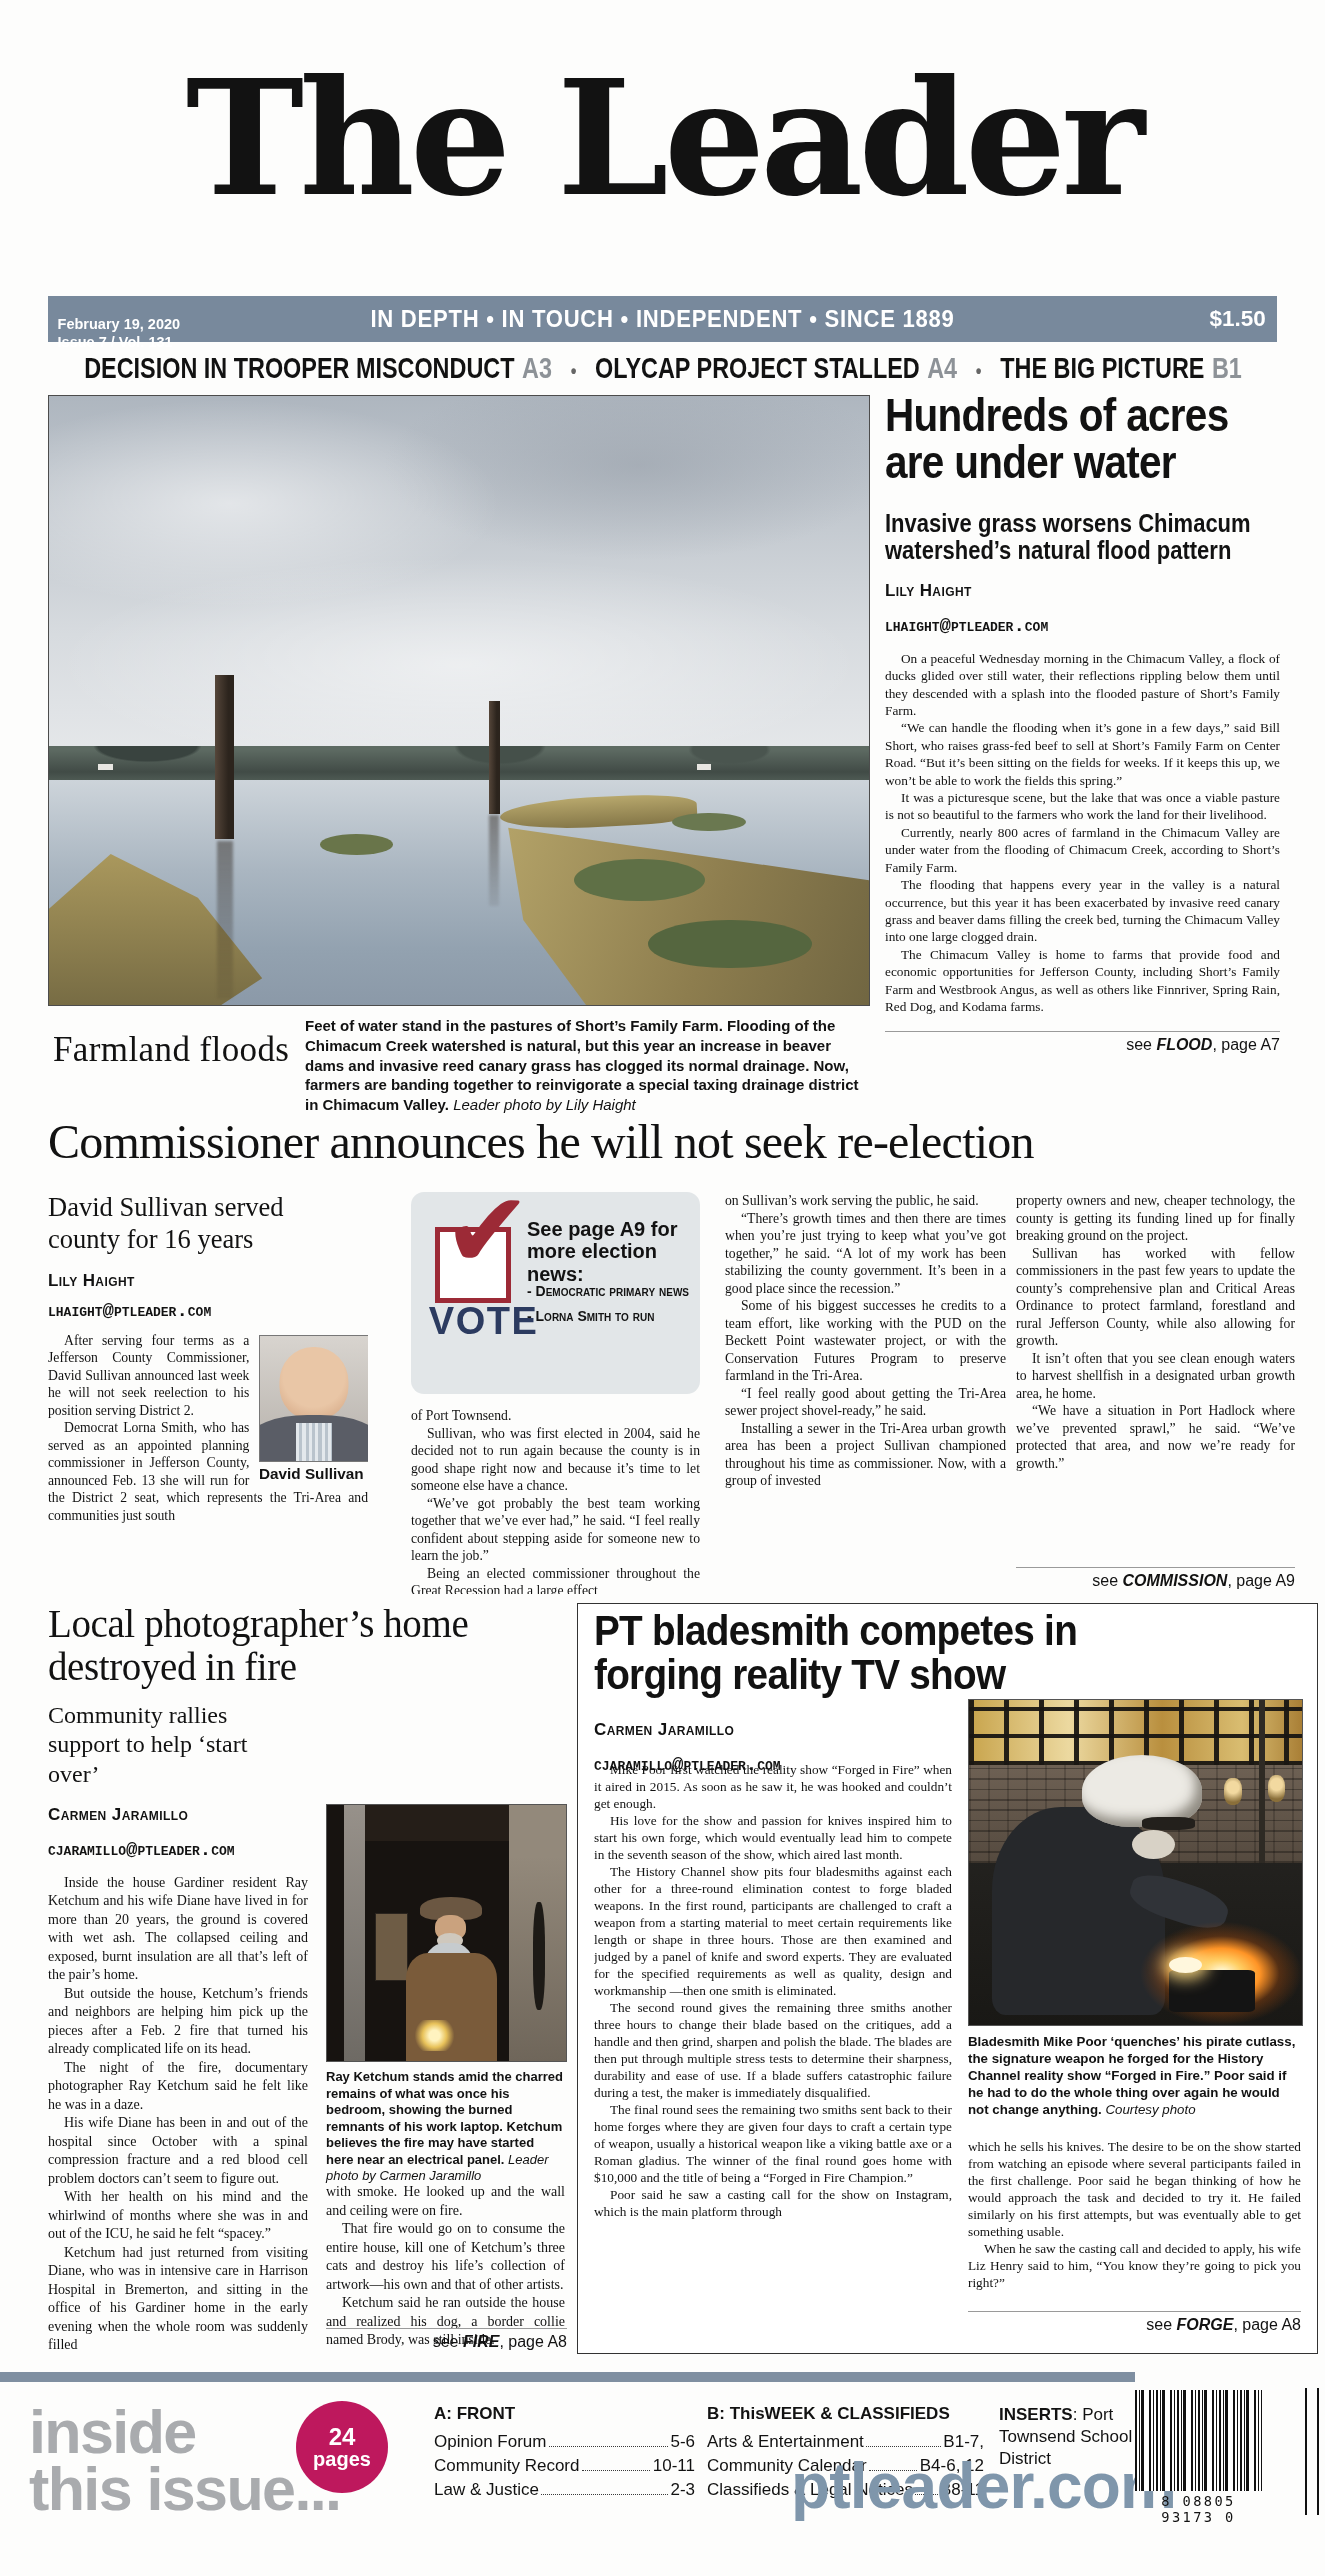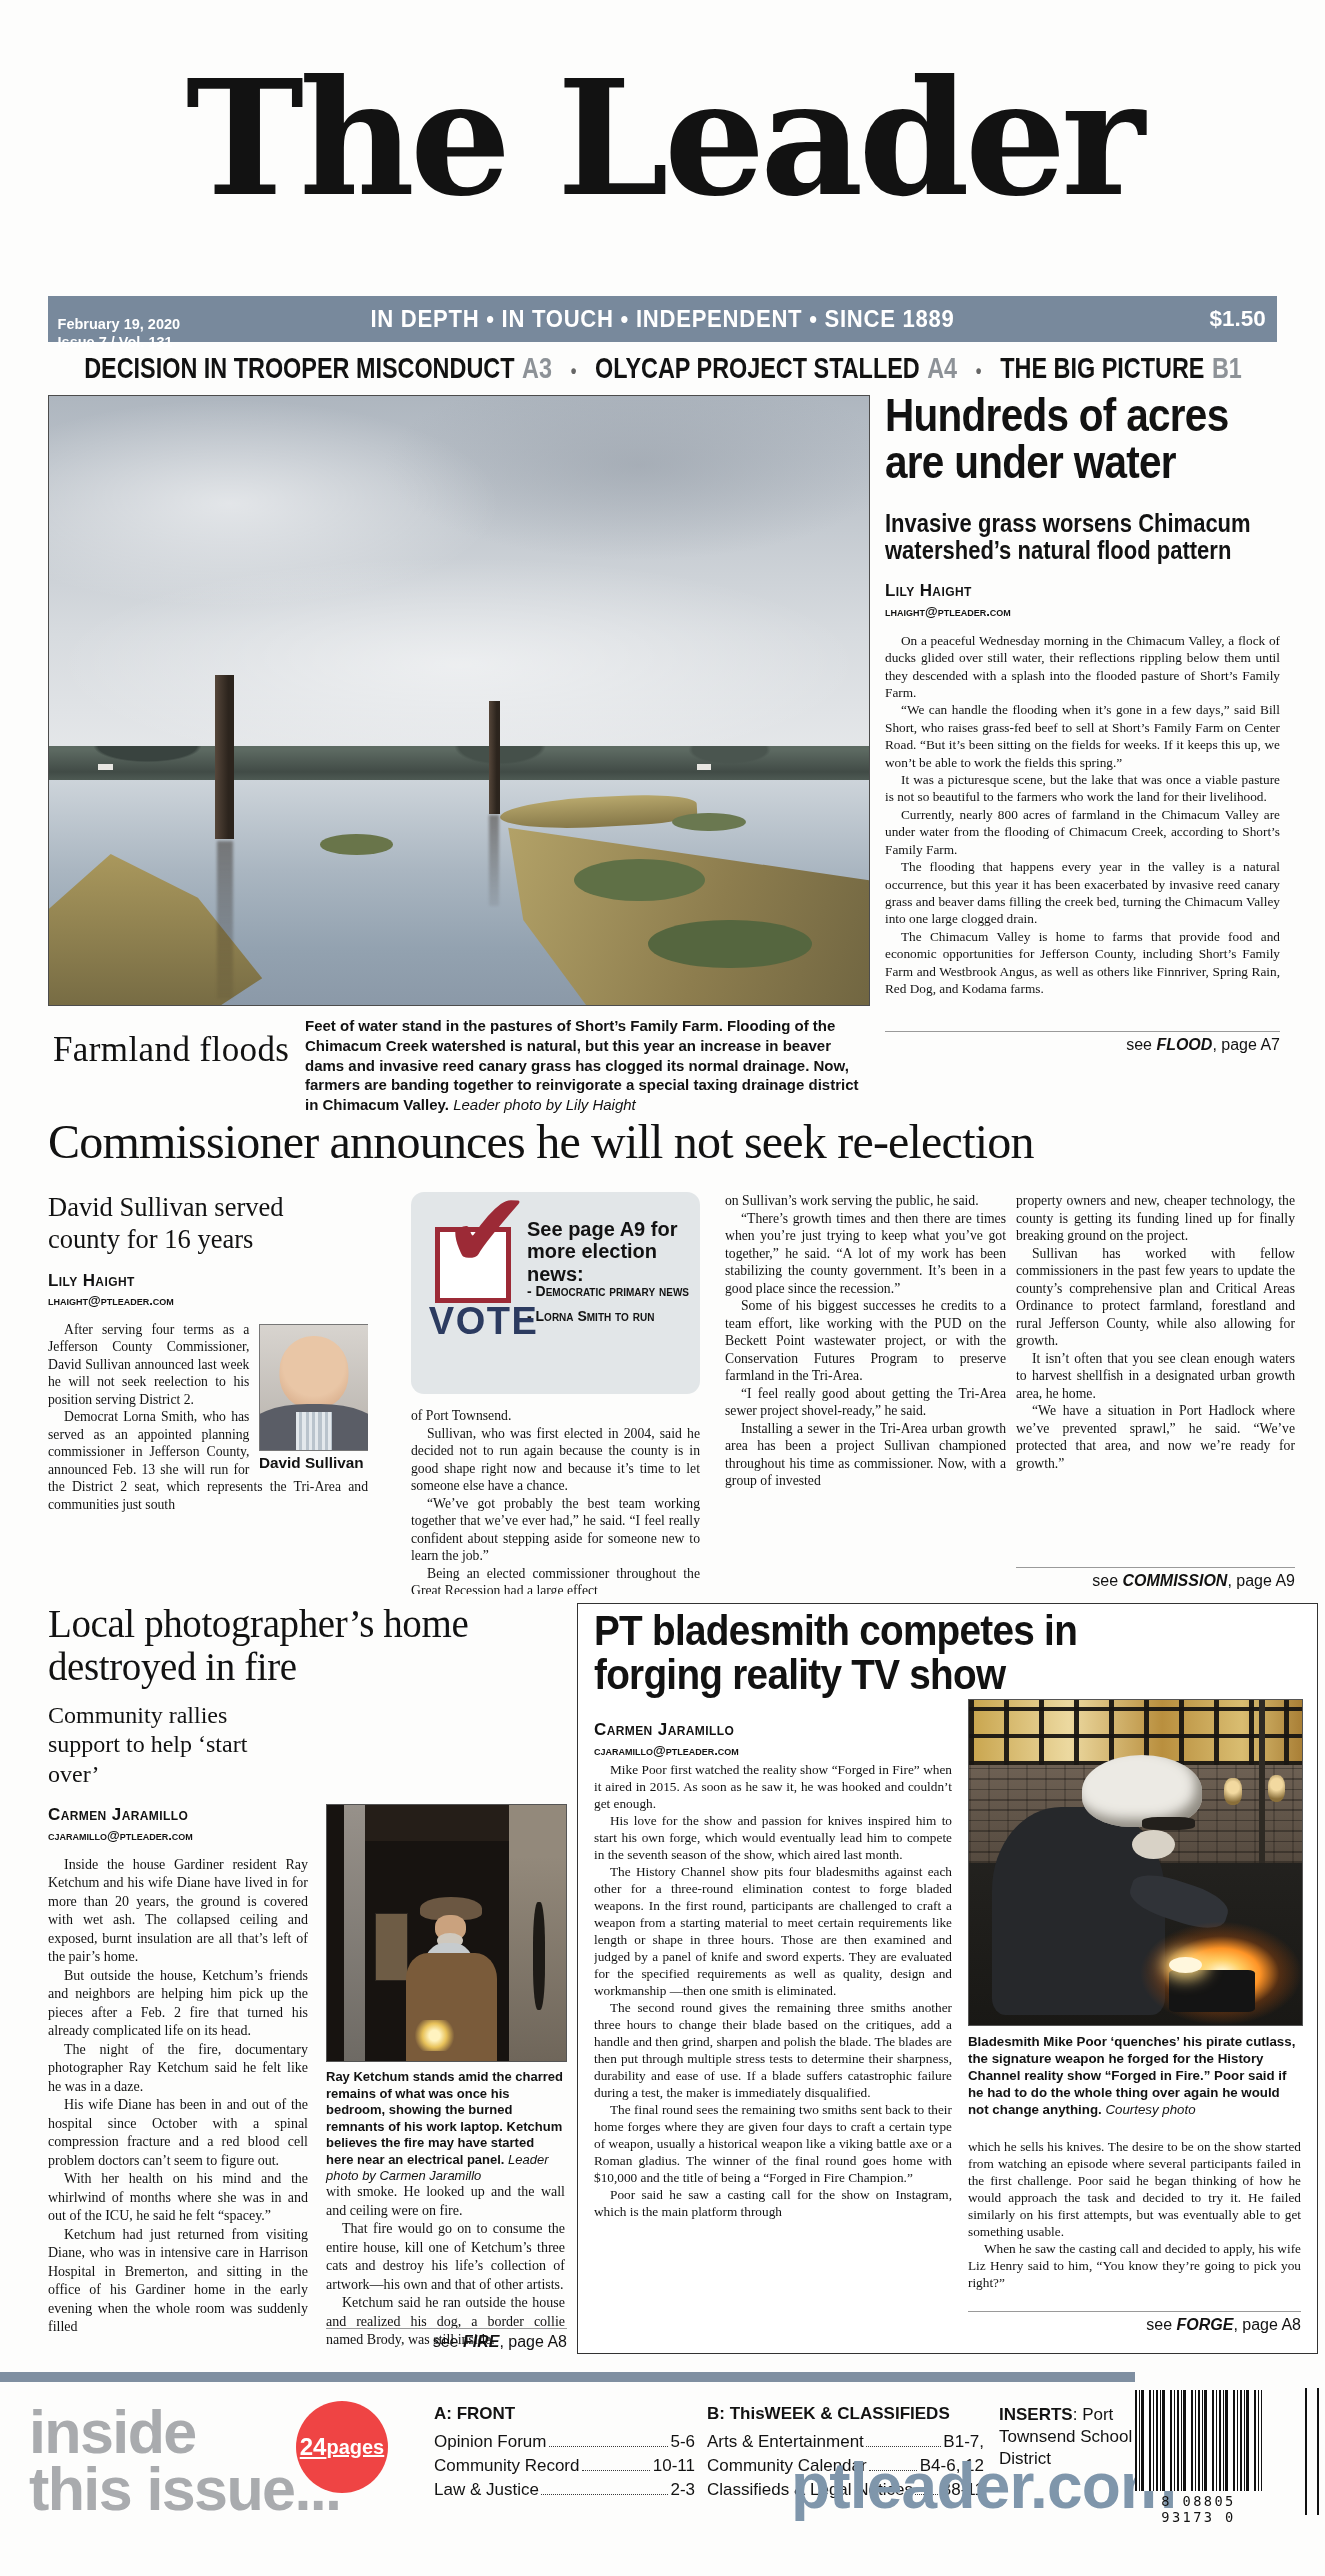--- a/index.html
+++ b/index.html
@@ -63,21 +63,21 @@
   .lp-refl2{left:53.7%;top:68.8%;width:1.2%;height:15%;}
 
   
   .flood-col{position:absolute;left:885px;top:392px;width:395px;height:662px;}
   .flood-headline{font-family:"Liberation Sans",sans-serif;font-weight:700;font-size:46px;line-height:1.02;
     letter-spacing:-0.8px;transform:scaleX(.88);transform-origin:left top;white-space:nowrap;}
   .flood-subhead{margin-top:24px;font-family:"Liberation Sans",sans-serif;font-weight:700;font-size:25px;
     line-height:1.1;transform:scaleX(.88);transform-origin:left top;width:113%;}
   .byline{margin-top:16px;font-family:"Liberation Sans",sans-serif;}
   .byline-name{font-weight:700;font-size:17px;font-variant:small-caps;letter-spacing:0.4px;}
-  .byline-email{font-weight:700;font-size:13px;font-variant:small-caps;margin-top:3px;}
+  .byline-email{font-weight:700;font-size:19px;font-variant:small-caps;margin-top:14px;font-family:Liberation Mono, monospace;}
   .newsbody{text-align:justify;}
   .newsbody p{margin:0;text-indent:16px;}
   .newsbody p.cont{text-indent:0;}
   .flood-body{margin-top:13px;font-size:13.3px;line-height:17.4px;}
   .jump{position:absolute;bottom:0;left:0;right:0;border-top:0.8px solid #9a9a9a;padding-top:4px;
     text-align:right;font-family:"Liberation Sans",sans-serif;font-size:16px;}
   .jump-word{font-weight:700;font-style:italic;}
 
   
   .photo-label{position:absolute;left:53px;top:1030px;font-size:35px;letter-spacing:0.4px;}
@@ -188,23 +188,23 @@
     font-size:13.3px;font-weight:700;line-height:1.28;}
   .forge-col2{position:absolute;left:390px;top:534px;width:333px;height:196px;overflow:hidden;
     font-size:13.3px;line-height:17px;}
   .forge-jumpwrap{position:absolute;left:390px;top:701px;width:333px;height:29px;}
   .forge-jumpwrap .jump{bottom:0;}
 
   
   .footer-rule{position:absolute;left:0;top:2372px;width:1135px;height:10.4px;background:#7f8fa1;}
   .inside{position:absolute;left:29px;top:2404px;font-family:"Liberation Sans",sans-serif;font-weight:700;
     font-size:61px;line-height:.93;color:#a9abae;letter-spacing:-1.6px;}
-  .badge{position:absolute;left:296px;top:2401px;width:92px;height:92px;border-radius:50%;background:#ef4444;
-    color:#fff;display:flex;flex-direction:row;align-items:center;justify-content:center;
-    font-family:"Liberation Sans",sans-serif;font-weight:700;line-height:1.05;text-decoration:underline;}
+  .badge{position:absolute;left:296px;top:2401px;width:92px;height:92px;border-radius:50%;background:#be185d;
+    color:#fff;display:flex;flex-direction:column;align-items:center;justify-content:center;
+    font-family:"Liberation Sans",sans-serif;font-weight:700;line-height:1.05;}
   .badge-count{font-size:24px;}
   .badge-label{font-size:20px;}
   .toc{position:absolute;top:2404px;font-family:"Liberation Sans",sans-serif;font-size:17px;}
   .toc-a{left:434px;width:261px;}
   .toc-b{left:707px;width:277px;}
   .toc-head{font-weight:700;margin-bottom:6.4px;}
   .toc-row{display:flex;align-items:baseline;line-height:24px;}
   .toc-dots{flex:1;border-bottom:1.6px dotted #3a3a3a;margin:0 2.4px 4px 2.4px;}
   .inserts{position:absolute;left:999px;top:2404px;width:141px;font-family:"Liberation Sans",sans-serif;
     font-size:17px;line-height:1.3;}

